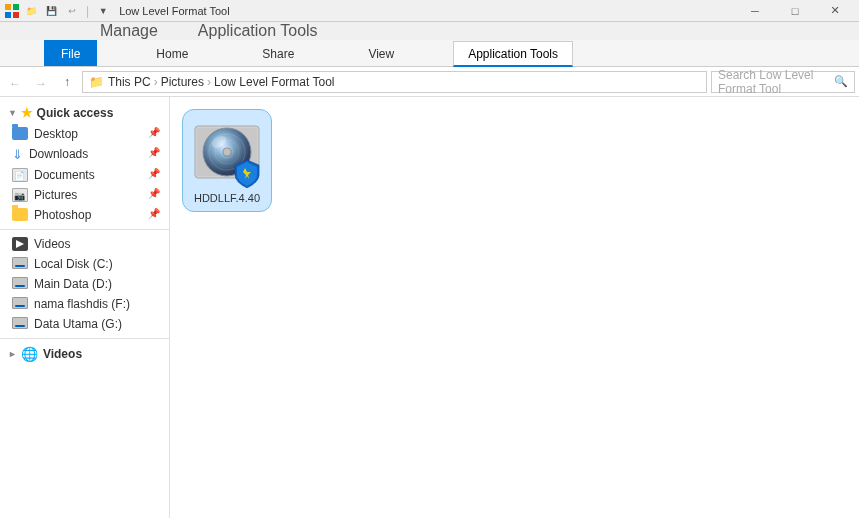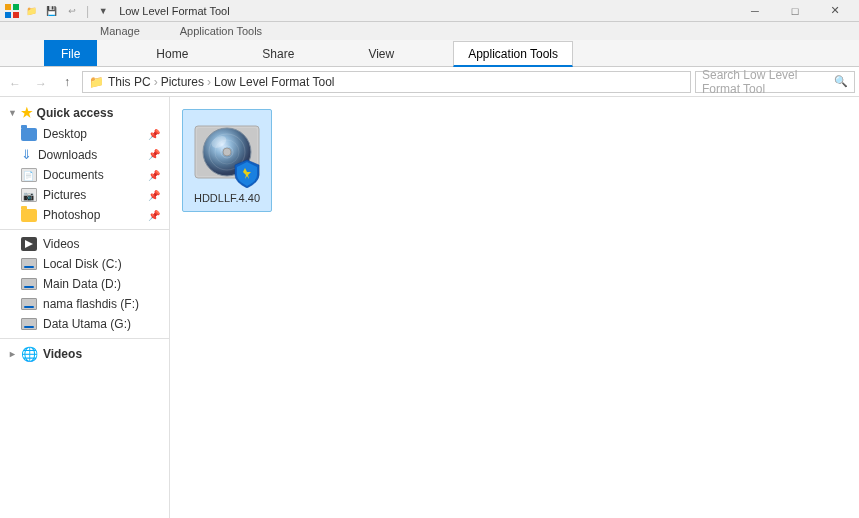--- a/index.html
+++ b/index.html
@@ -85,22 +85,22 @@
       align-items: center;
       padding: 4px 8px;
       font-size: 12px;
       color: #333;
       font-weight: 600;
       cursor: pointer;
       gap: 4px;
     }
     .sidebar-item {
       display: flex;
-      align-items: center;
-      padding: 3px 8px 3px 21px;
+      align-items: flex-start;
+      padding: 3px 8px 3px 12px;
       font-size: 12px;
       color: #333;
       cursor: pointer;
       gap: 6px;
       white-space: nowrap;
     }
     .sidebar-divider {
       height: 1px;
       background: #e0e0e0;
       margin: 4px 0;
@@ -123,21 +123,21 @@
 
     
     .file-item {
       display: inline-flex;
       flex-direction: column;
       align-items: center;
       width: 90px;
       padding: 6px;
       cursor: pointer;
       border: 1px solid transparent;
-      border-radius: 2px;
+      border-radius: 12px;
       vertical-align: top;
       margin: 4px;
     }
     .file-item.selected { background: #cde8ff; border-color: #7abfe8; }
 
     
     .hdd-icon-wrapper {
       width: 72px;
       height: 72px;
       position: relative;
@@ -228,21 +228,21 @@
   <span class="title-bar-text">Low Level Format Tool</span>
   <div style="display:flex;gap:0;">
     <div style="width:40px;height:22px;display:flex;align-items:center;justify-content:center;font-size:11px;cursor:pointer;color:#555;">─</div>
     <div style="width:40px;height:22px;display:flex;align-items:center;justify-content:center;font-size:11px;cursor:pointer;color:#555;">□</div>
     <div style="width:40px;height:22px;display:flex;align-items:center;justify-content:center;font-size:11px;cursor:pointer;color:#555;">✕</div>
   </div>
 </div>
 
 <div style="background:#f0f0f0; border-bottom:1px solid #ccc;">
 
-  <div style="display:flex; align-items:center; height:18px; padding-left:80px; font-size:11px; color:#555;">
+  <div style="display:flex; align-items:center; height:18px; padding-left:80px; font-size:16px; color:#555;">
     <span style="padding: 0 20px; color:#555;">Manage</span>
     <span style="padding: 0 20px; color:#555;">Application Tools</span>
   </div>
 
   <div style="display:flex; height:26px; align-items:flex-end; background:#f5f5f5;">
     <div class="ribbon-tab file-tab">
       <span>File</span>
     </div>
     <div class="ribbon-tab">
       <span>Home</span>
@@ -264,21 +264,21 @@
   <div class="nav-btn disabled" title="Forward">→</div>
   <div class="nav-btn" title="Up">↑</div>
   <div style="display:flex;align-items:center;flex:1;height:22px;border:1px solid #ccc;padding:0 6px;background:#fff;font-size:12px;color:#333;">
     <span style="color:#999;margin-right:4px;">📁</span>
     <span>This PC</span>
     <span class="breadcrumb-arrow"> › </span>
     <span>Pictures</span>
     <span class="breadcrumb-arrow"> › </span>
     <span>Low Level Format Tool</span>
   </div>
-  <div style="display:flex;align-items:center;width:160px;height:22px;border:1px solid #ccc;padding:0 6px;background:#fff;font-size:12px;color:#aaa;">
+  <div style="display:flex;align-items:center;width:144px;height:22px;border:1px solid #ccc;padding:0 6px;background:#fff;font-size:12px;color:#aaa;">
     <span>Search Low Level Format Tool</span>
     <span style="margin-left:auto;font-size:11px;">🔍</span>
   </div>
 </div>
 
 <div class="main-layout">
 
   <div class="sidebar">
 
     <div class="sidebar-section-header">

